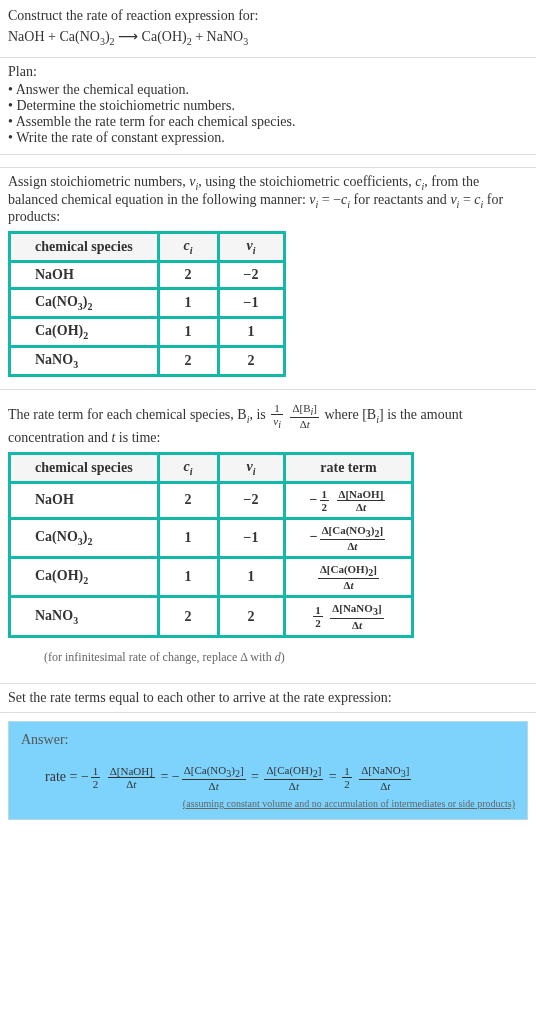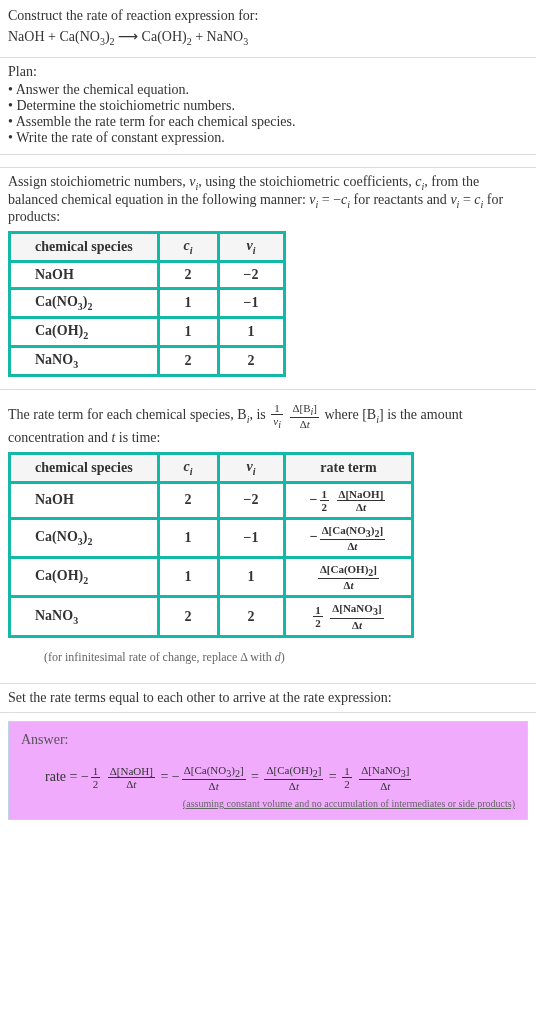--- a/index.html
+++ b/index.html
@@ -40,21 +40,21 @@
       display: inline-block;
       vertical-align: middle;
       text-align: center;
       font-size: 11px;
       margin: 0 2px;
     }
     .inline-frac .num { display: block; border-bottom: 1px solid #333; padding: 0 2px; line-height: 1.1; }
     .inline-frac .den { display: block; padding: 0 2px; line-height: 1.1; }
     .small-note { font-size: 12px; color: #666; margin: 12px 0; padding-left: 36px; }
     .answer-box {
-      background: #f0abfc;
+      background: #7dd3fc;
       border: 1px solid #b8d8e3;
       padding: 10px 12px;
       margin: 8px;
     }
     .answer-label { color: #555; margin-bottom: 6px; }
     .answer-eq { margin-left: 24px; margin-top: 16px; }
     .answer-note { font-size: 10px; color: #666; text-align: right; margin-top: 6px; text-decoration: underline; }
     .rate-def-line { margin: 6px 0; }
   </style>
 </head>

